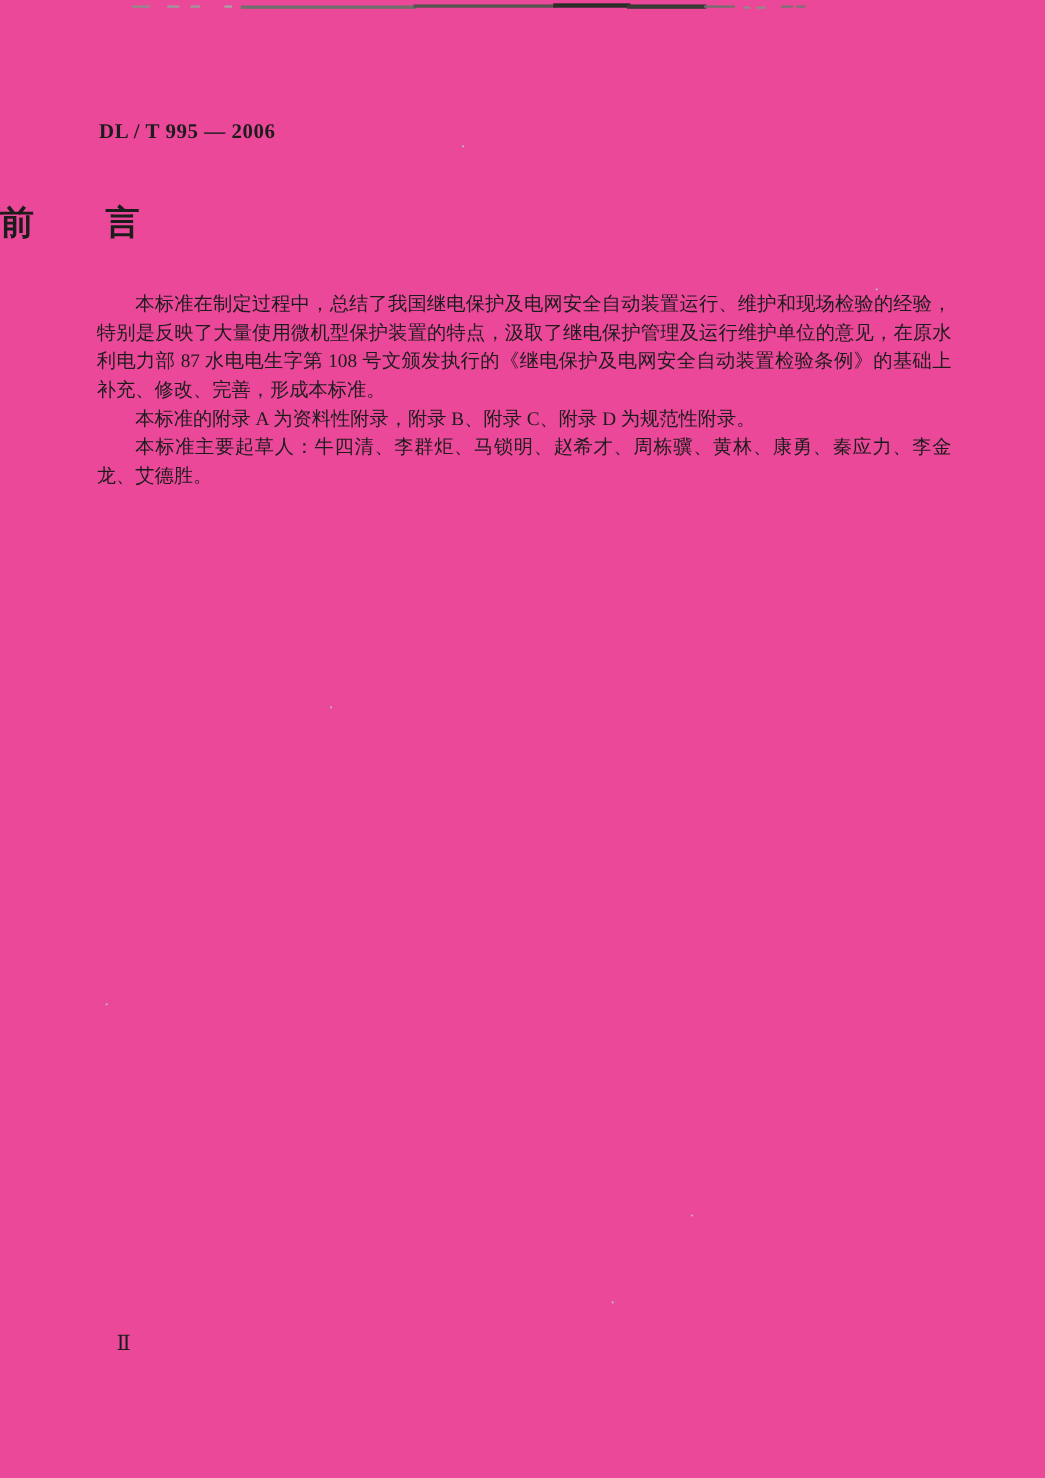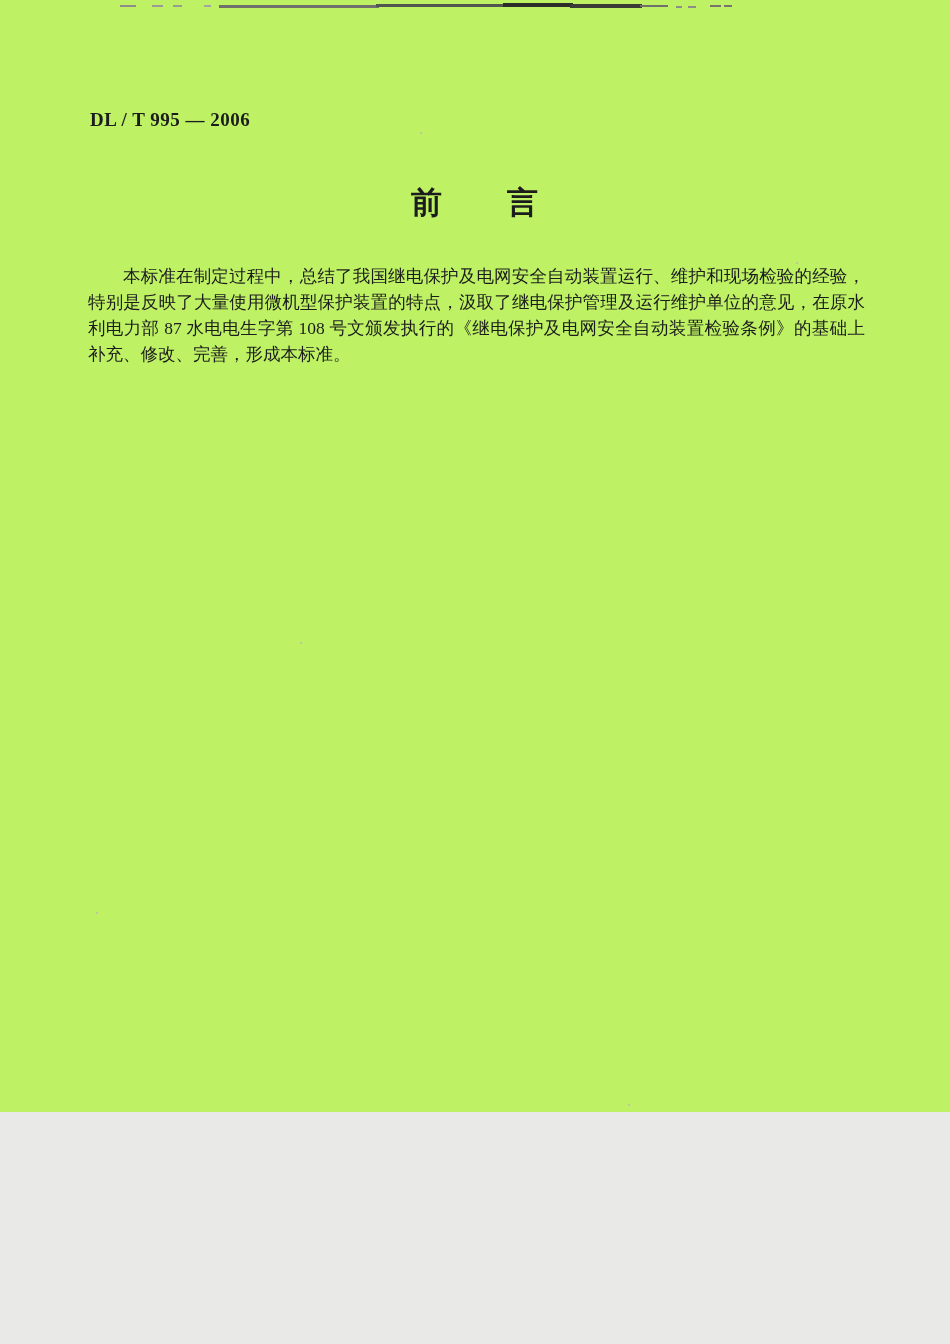--- a/index.html
+++ b/index.html
@@ -3,23 +3,23 @@
 <meta charset="utf-8">
 <style>
   html, body {
     margin: 0;
     padding: 0;
     background: #e9e9e7;
   }
   .page {
     position: relative;
     width: 950px;
-    height: 1112px;
+    height: 1344px;
     margin: 0 auto;
-    background: #bef264;
+    background: #ec4899;
     overflow: hidden;
     color: #1c1c1c;
   }
   
   .artifact {
     position: absolute;
     background: #3a3a3a;
   }
   .speck {
     position: absolute;
@@ -37,21 +37,21 @@
     font-size: 19px;
     letter-spacing: 0.5px;
     white-space: nowrap;
   }
   .doc-title {
     position: absolute;
     left: 0;
     right: 0;
     top: 182px;
     margin: 0;
-    text-align: center;
+    text-align: left;
     font-family: "Liberation Sans", "DejaVu Sans", sans-serif;
     font-weight: 700;
     font-size: 31px;
     letter-spacing: 1px;
   }
   .body-text {
     position: absolute;
     left: 88px;
     top: 263px;
     width: 777px;
@@ -98,17 +98,19 @@
   <div class="speck" style="left:628px; top:1104px;"></div>
   <div class="speck" style="left:556px; top:1183px;"></div>
   <div class="speck" style="left:96px; top:912px;"></div>
 
   <div class="std-number">DL / T 995 — 2006</div>
 
   <h1 class="doc-title">前　　言</h1>
 
   <div class="body-text">
     <p>本标准在制定过程中，总结了我国继电保护及电网安全自动装置运行、维护和现场检验的经验，特别是反映了大量使用微机型保护装置的特点，汲取了继电保护管理及运行维护单位的意见，在原水利电力部 87 水电电生字第 108 号文颁发执行的《继电保护及电网安全自动装置检验条例》的基础上补充、修改、完善，形成本标准。</p>
+    <p>本标准的附录 A 为资料性附录，附录 B、附录 C、附录 D 为规范性附录。</p>
+    <p>本标准主要起草人：牛四清、李群炬、马锁明、赵希才、周栋骥、黄林、康勇、秦应力、李金龙、艾德胜。</p>
   </div>
 
   <div class="page-number">Ⅱ</div>
 
 </div>
 
 </body></html>

